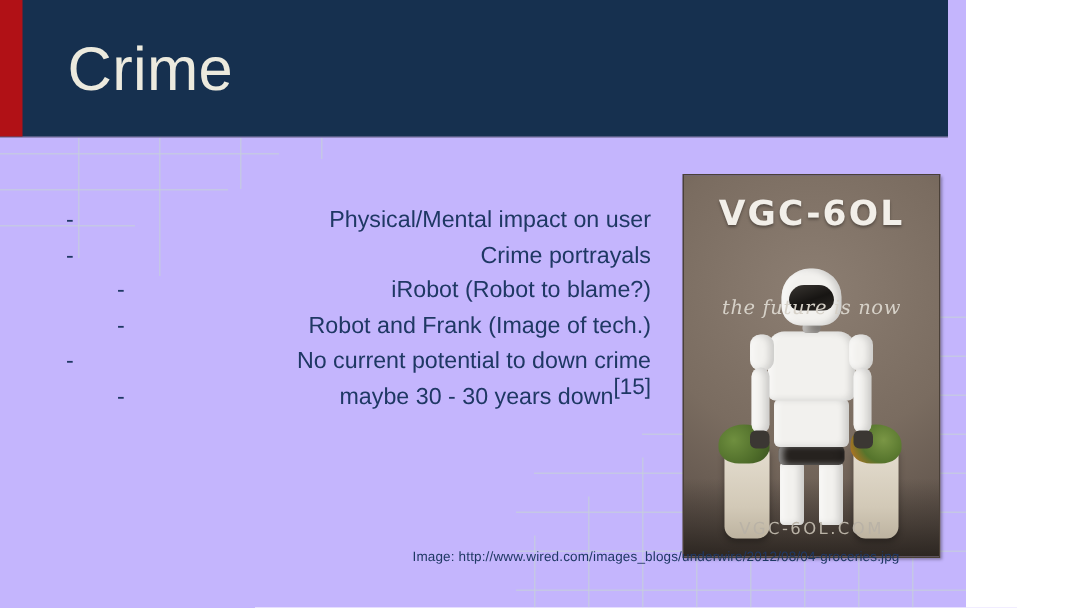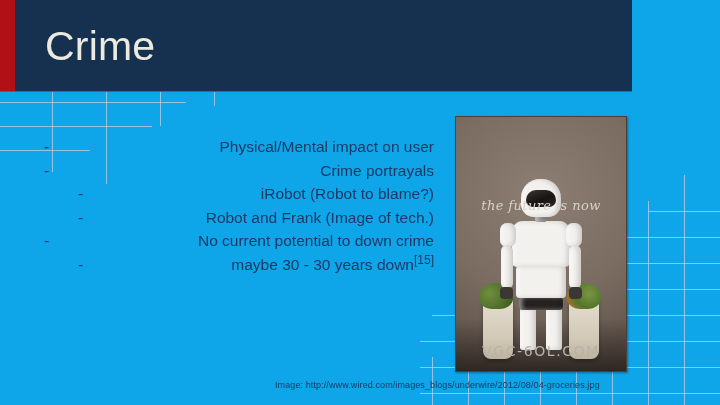--- a/index.html
+++ b/index.html
@@ -2,23 +2,23 @@
 <html><head>
 <meta charset="utf-8">
 <style>
   html, body {
     margin: 0;
     padding: 0;
     background: #ffffff;
   }
   #slide {
     position: relative;
-    width: 720px;
+    width: 644px;
     height: 405px;
-    background: #0ea5e9;
+    background: #c4b5fd;
     overflow: hidden;
     font-family: "Liberation Sans", sans-serif;
     text-decoration: underline;
   }
 
   
   .grid-layer {
     position: absolute;
     pointer-events: none;
   }
@@ -86,21 +86,21 @@
   }
   .bullet .btext {
     flex: 1 1 auto;
     text-align: right;
   }
   .lvl1 { padding-left: 0px; }
   .lvl1 .dash { width: 29px; }
   .lvl2 { padding-left: 34px; font-size: 15.5px; }
   .lvl2 .dash { width: 28px; }
   sup.cite {
-    font-size: 12px;
+    font-size: 15px;
     vertical-align: super;
     line-height: 0;
   }
 
   
   #poster {
     position: absolute;
     left: 455px;
     top: 116px;
     width: 172px;
@@ -135,21 +135,21 @@
     font-family: "DejaVu Serif", serif;
     letter-spacing: .4px;
     margin-top: 40px;
   }
   #poster-url {
     position: absolute;
     left: 0; right: 0;
     bottom: 12px;
     text-align: center;
     color: #b9b2a6;
-    font-size: 14px;
+    font-size: 11px;
     letter-spacing: 1.6px;
     font-family: "DejaVu Sans", sans-serif;
   }
   
   #robot { position: absolute; left: 50%; top: 62px; width: 0; height: 0; }
   .rb { position: absolute; background: #f2f1ee; border-radius: 3px;
         box-shadow: inset -3px 0 5px rgba(0,0,0,.16), inset 3px 0 4px rgba(255,255,255,.5); }
   #r-head   { left: -20px; top: 0;   width: 40px; height: 38px; border-radius: 19px 19px 13px 13px; }
   #r-visor  { position:absolute; left: -15px; top: 11px; width: 30px; height: 17px;
               background: linear-gradient(160deg,#3a3632 0%,#171513 55%,#2b2724 100%);
@@ -176,21 +176,21 @@
       background: radial-gradient(circle at 30% 40%, #6f8f3f 0%, #4f6d2a 60%, #3a521f 100%); }
   #greens-right { left:  26px; top: 104px;
       background: radial-gradient(circle at 65% 40%, #7a9645 0%, #55742c 55%, #d2731f 100%); }
   #floor { position:absolute; left:0; right:0; bottom:0; height:52px;
       background: linear-gradient(180deg, rgba(60,52,46,0) 0%, rgba(46,40,35,.55) 60%, rgba(34,29,25,.8) 100%); }
 
   
   #caption {
     position: absolute;
     left: 275px;
-    top: 379px;
+    top: 365px;
     color: #1f3864;
     font-size: 9px;
     line-height: 12px;
     letter-spacing: .1px;
     white-space: nowrap;
     text-align: center;
   }
 </style>
 </head>
 <body>
@@ -283,19 +283,20 @@
       <div class="rb" id="r-shR"></div>
       <div class="rb" id="r-armL"></div>
       <div class="rb" id="r-armR"></div>
       <div class="rb" id="r-handL"></div>
       <div class="rb" id="r-handR"></div>
       <div class="rb" id="r-neck"></div>
       <div class="rb" id="r-head"></div>
       <div id="r-visor"></div>
     </div>
 
+    <div id="poster-brand">VGC-6OL</div>
     <div id="poster-tagline">the future is now</div>
     <div id="poster-url">VGC-6OL.COM</div>
   </div>
 
   <div id="caption">Image: http://www.wired.com/images_blogs/underwire/2012/08/04-groceries.jpg</div>
 
 </div>
 
 </body></html>

